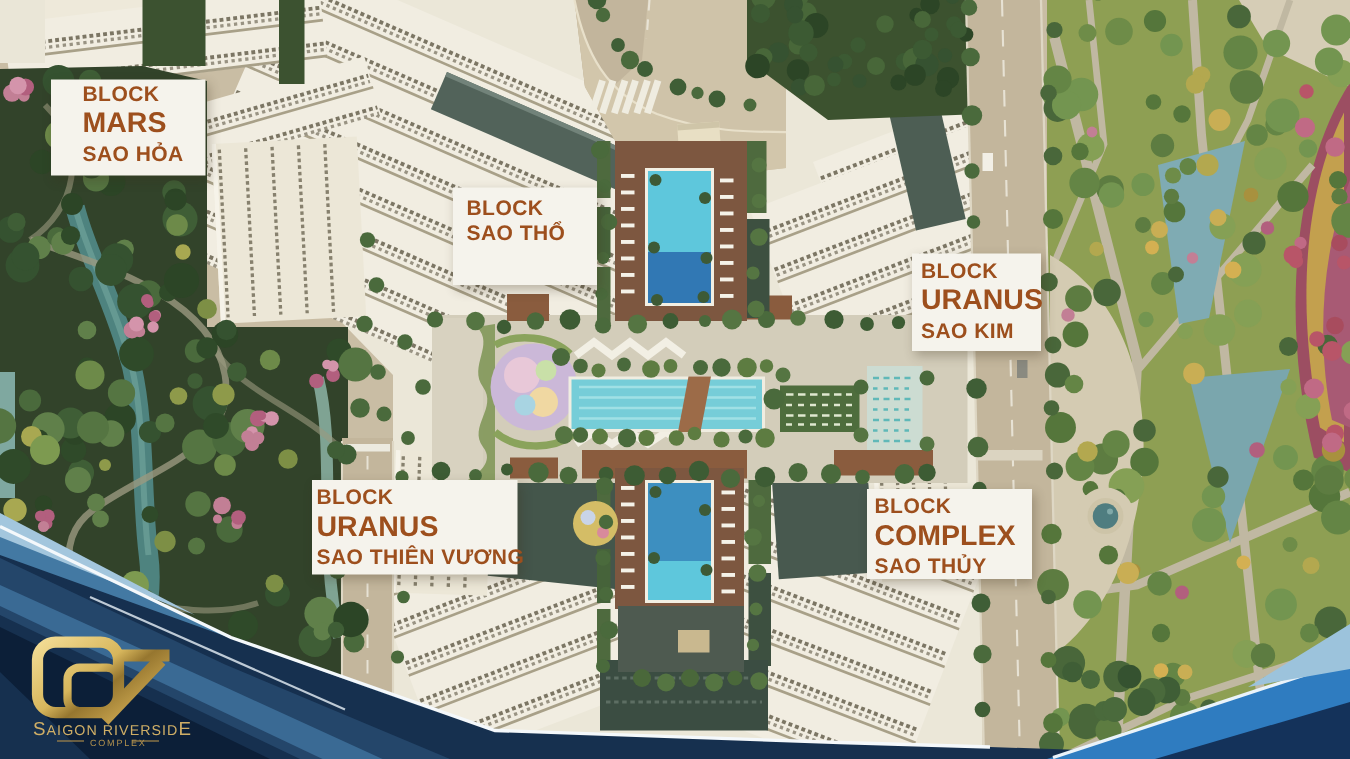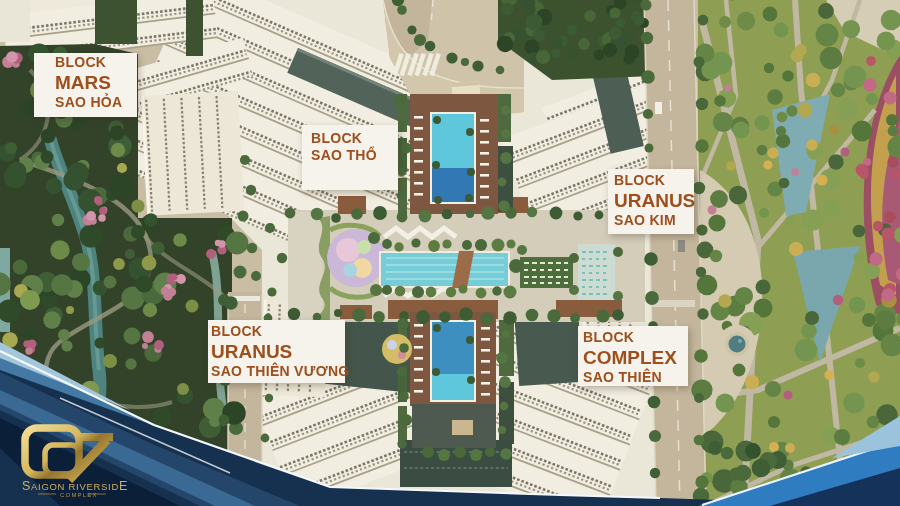--- a/index.html
+++ b/index.html
@@ -904,21 +904,21 @@
 <div class="box" style="left:208px;top:320px;width:137px;height:63px;"></div>
 <div class="lbl" style="left:211px;top:323px;">
       <div class="l1">BLOCK</div>
       <div class="l2">URANUS</div>
       <div class="l3">SAO THIÊN VƯƠNG</div>
     </div>
 <div class="box" style="left:578px;top:326px;width:110px;height:60px;"></div>
 <div class="lbl" style="left:583px;top:329px;">
       <div class="l1">BLOCK</div>
       <div class="l2">COMPLEX</div>
-      <div class="l3">SAO THIÊN</div>
+      <div class="l3">SAO THỦY</div>
     </div>
 
 <svg class="lyr" width="900" height="506" viewBox="0 0 900 506" style="z-index:40">
 <defs>
 <linearGradient id="goldb" gradientUnits="userSpaceOnUse" x1="30" y1="425" x2="75" y2="485">
 <stop offset="0" stop-color="#f2dc94"></stop>
           <stop offset="0.5" stop-color="#d7b65c"></stop>
           <stop offset="0.68" stop-color="#96762f"></stop>
           <stop offset="1" stop-color="#c8a44e"></stop>
 </linearGradient>

